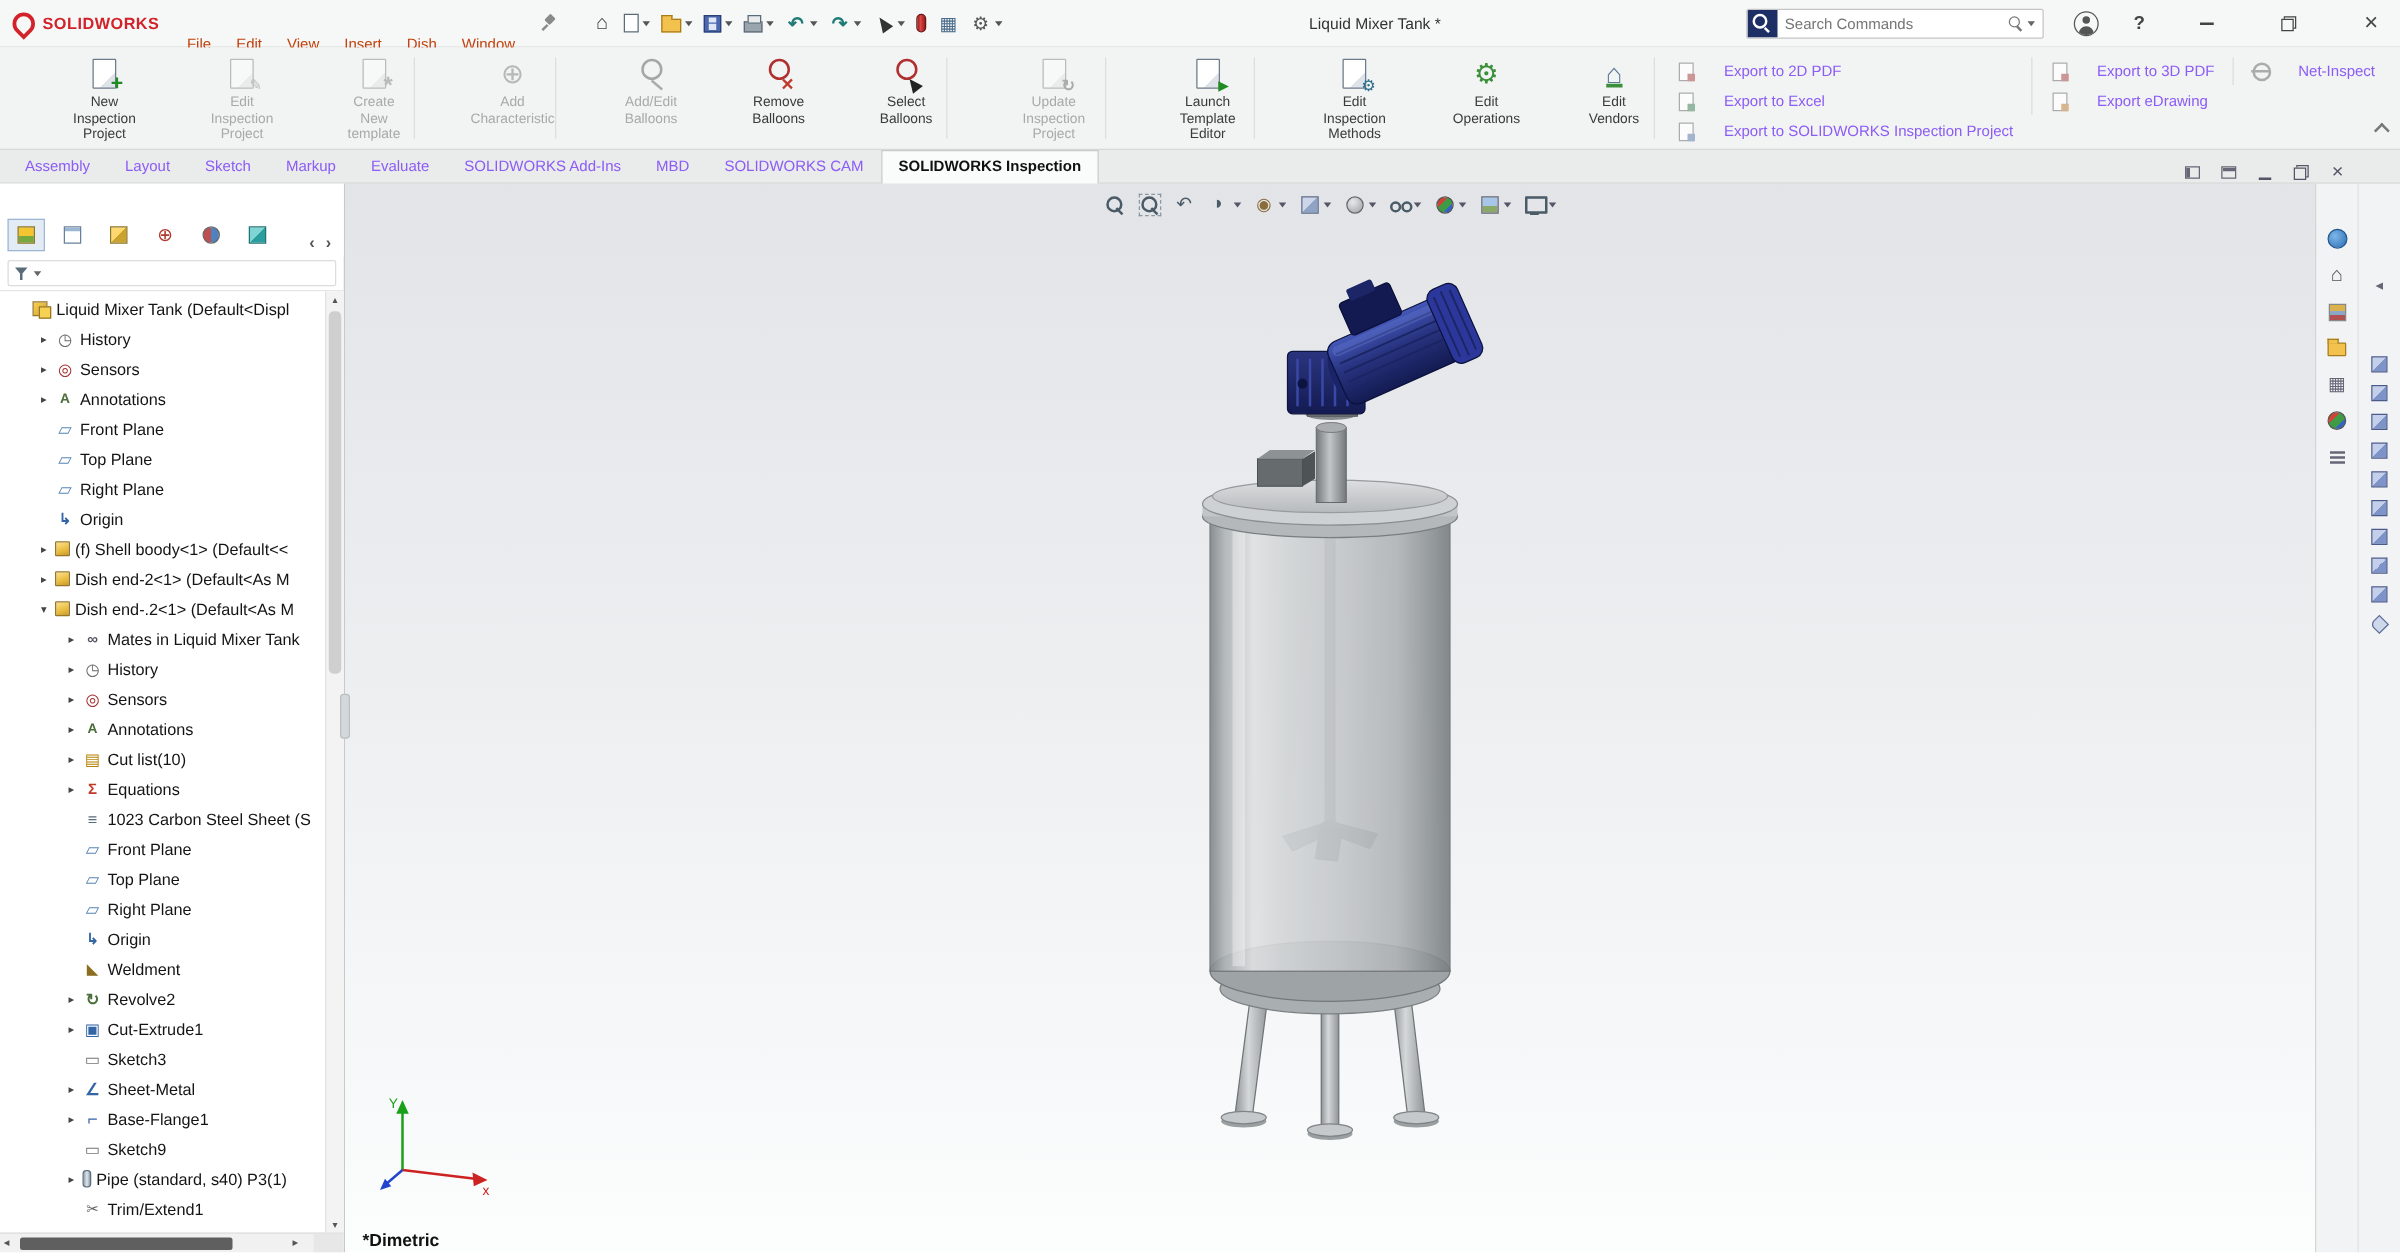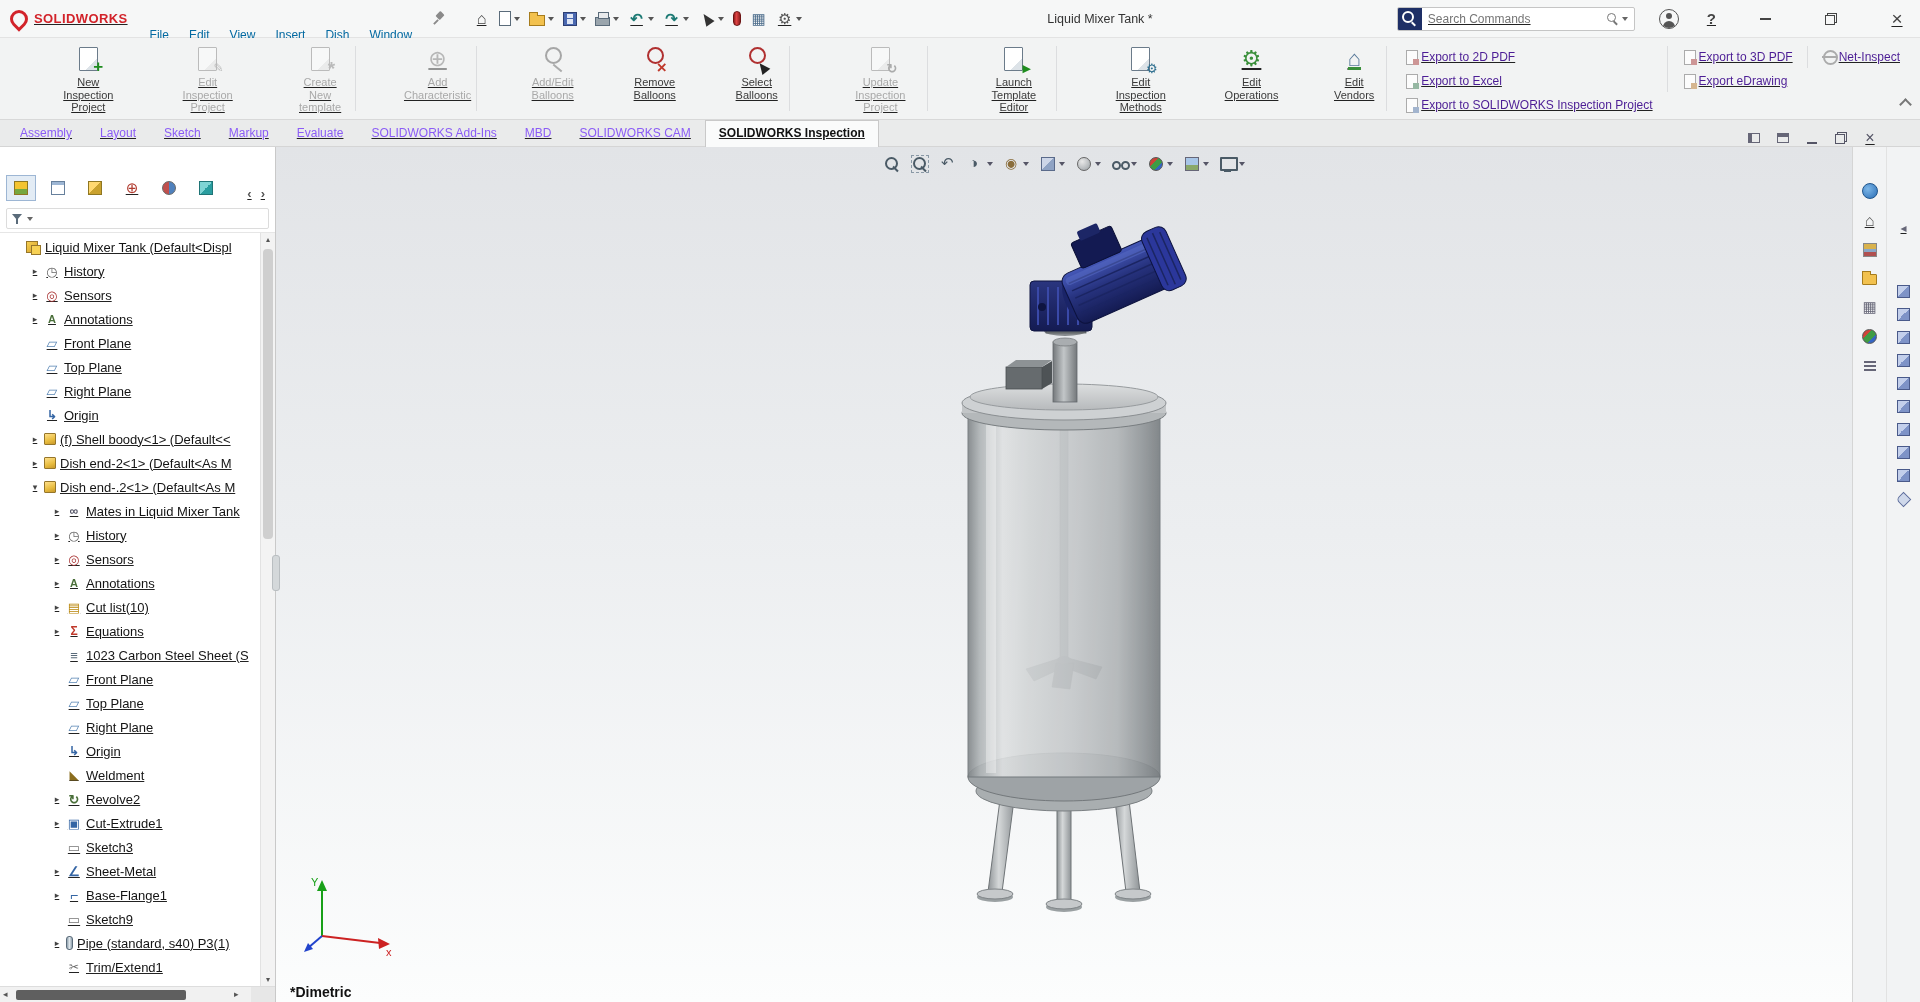--- a/index.html
+++ b/index.html
@@ -1,26 +1,26 @@
 <!DOCTYPE html>
 <html><head>
 <meta charset="utf-8">
 <style>
   html,body{margin:0;padding:0;width:1920px;height:1002px;overflow:hidden;
     font-family:"Liberation Sans",sans-serif;font-size:12px;color:#222;background:#fff;}
   *{box-sizing:border-box;}
-  #app{width:1920px;height:1002px;display:flex;flex-direction:column;position:relative;text-decoration:underline;}
+  #app{width:1920px;height:1002px;display:flex;flex-direction:column;position:relative;}
 
   
   .titlebar{height:38px;background:#f6f7f7;border-bottom:1px solid #e3e3e3;display:flex;align-items:center;position:relative;flex:none;}
   .logo{display:flex;align-items:center;gap:6px;padding:0 12px 0 10px;}
   .logo-mark{width:18px;height:18px;border:3px solid #d2232a;border-radius:50% 50% 0 50%;transform:rotate(45deg);}
   .brand{color:#d2232a;font-weight:bold;font-size:13px;letter-spacing:.4px;}
   .menus{display:flex;align-items:center;}
-  .menu{padding:4px 10px;color:#0369a1;margin-top:32px;}
+  .menu{padding:4px 10px;color:#c2410c;margin-top:32px;}
   .pin-icon{width:14px;height:15px;position:relative;margin:0 10px;}
   .pin-icon::before{content:"";position:absolute;left:5px;top:1px;width:6px;height:7px;background:#8a8a8a;border-radius:1px;transform:rotate(45deg);}
   .pin-icon::after{content:"";position:absolute;left:3px;top:8px;width:2px;height:6px;background:#8a8a8a;transform:rotate(45deg);}
   .qbar{display:flex;align-items:center;margin-left:14px;gap:3px;}
   .qbtn{display:flex;align-items:center;padding:2px 3px;}
   .qbtn[data-dd="true"]::after{content:"";width:0;height:0;border-left:3.5px solid transparent;border-right:3.5px solid transparent;border-top:4px solid #555;margin-left:3px;}
   .qicon{width:17px;height:17px;position:relative;display:inline-flex;align-items:center;justify-content:center;}
   [data-icon="home-icon"]::before{content:"⌂";font-size:16px;color:#444;}
   [data-icon="new-document-icon"]{width:12px;height:15px;background:#fff;border:1px solid #5a6b7a;}
   [data-icon="open-icon"]{width:16px;height:11px;background:#f2c14e;border:1px solid #a67c1d;margin-top:4px;position:relative;}
@@ -82,21 +82,21 @@
   [data-ricon="add-edit-balloons-icon"]::before,[data-ricon="remove-balloons-icon"]::before,[data-ricon="select-balloons-icon"]::before{content:"";position:absolute;top:2px;left:7px;width:13px;height:13px;border:2px solid #b03030;border-radius:50%;}
   [data-ricon="add-edit-balloons-icon"]::after{content:"";position:absolute;bottom:4px;right:5px;width:11px;height:2px;background:#555;transform:rotate(40deg);}
   [data-ricon="remove-balloons-icon"]::after{content:"×";position:absolute;bottom:-5px;right:3px;color:#c0392b;font-weight:bold;font-size:17px;}
   [data-ricon="select-balloons-icon"]::after{content:"";position:absolute;bottom:0;right:4px;border-left:5px solid transparent;border-right:5px solid transparent;border-bottom:11px solid #222;transform:rotate(-38deg);}
   [data-ricon="edit-operations-icon"]::before{content:"⚙";font-size:22px;color:#3a8f3a;}
   [data-ricon="edit-vendors-icon"]::before{content:"⌂";font-size:22px;color:#5a7a9a;}
   [data-ricon="edit-vendors-icon"]::after{content:"";position:absolute;bottom:3px;left:9px;width:13px;height:3px;background:#3a8f3a;}
   .export-pane{display:flex;align-items:flex-start;padding:6px 0;}
   .exp-col{display:flex;flex-direction:column;gap:8px;padding:3px 14px;}
   .exp-col + .exp-col{border-left:1px solid #dcdddf;}
-  .exp-item{display:flex;align-items:center;gap:1px;font-size:12px;color:#4c1d95;white-space:nowrap;}
+  .exp-item{display:flex;align-items:center;gap:22px;font-size:12px;color:#8b5cf6;white-space:nowrap;}
   .eicon{width:16px;height:16px;position:relative;flex:none;opacity:.8;}
   [data-eicon^="export"]::before{content:"";position:absolute;left:2px;top:1px;width:10px;height:13px;background:#fff;border:1px solid #9a9a9a;}
   [data-eicon="export-2d-pdf-icon"]::after,[data-eicon="export-3d-pdf-icon"]::after{content:"";position:absolute;right:1px;bottom:0;width:6px;height:6px;background:#c57f7f;}
   [data-eicon="export-excel-icon"]::after{content:"";position:absolute;right:1px;bottom:0;width:6px;height:6px;background:#7fa98f;}
   [data-eicon="export-sw-inspection-icon"]::after{content:"";position:absolute;right:1px;bottom:0;width:6px;height:6px;background:#8fa5c5;}
   [data-eicon="export-edrawing-icon"]::after{content:"";position:absolute;right:1px;bottom:0;width:6px;height:6px;background:#d0a878;}
   [data-eicon="net-inspect-icon"]::before{content:"";position:absolute;left:1px;top:1px;width:11px;height:11px;border:2px solid #9a9a9a;border-radius:50%;}
   [data-eicon="net-inspect-icon"]::after{content:"";position:absolute;left:0;top:7px;width:15px;height:2px;background:#9a9a9a;}
   .ribbon-chevron{position:absolute;right:10px;bottom:10px;width:9px;height:9px;border-left:2px solid #777;border-top:2px solid #777;transform:rotate(45deg);}
 

